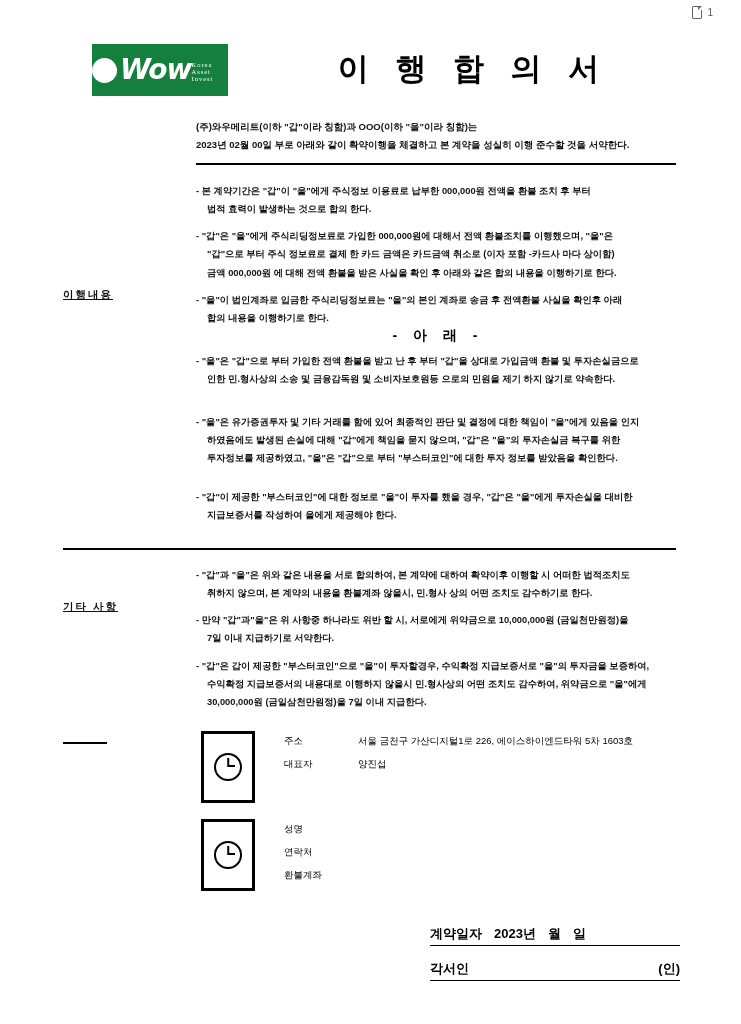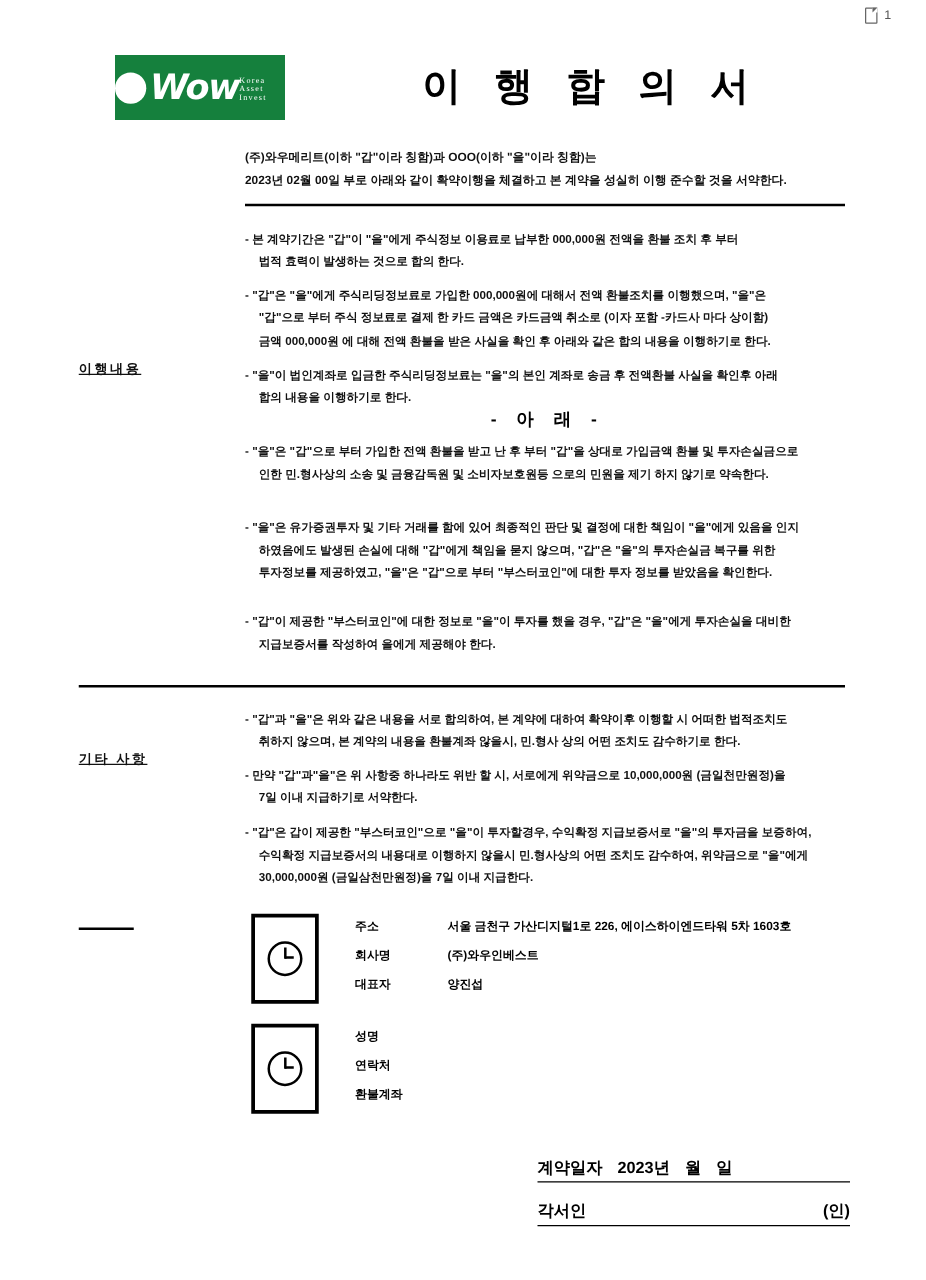--- a/index.html
+++ b/index.html
@@ -218,21 +218,21 @@
     width: 7px;
     height: 1.5px;
     background: #000;
   }
   .sig-fields {
     position: absolute;
     left: 88px;
     top: 4px;
     width: 390px;
     font-size: 9.5px;
-    font-weight: bold;
+    font-weight: normal;
   }
   .sig-row {
     display: flex;
     align-items: baseline;
     height: 23px;
   }
   .sig-key { width: 74px; flex: none; }
   .sig-val { flex: 1; }
 
   
@@ -355,24 +355,20 @@
   <div class="sig-wrap sig-1">
     <div class="seal-box">
       <span class="seal-circle"></span>
     </div>
     <div class="sig-fields">
       <div class="sig-row">
         <span class="sig-key">주소</span>
         <span class="sig-val">서울 금천구 가산디지털1로 226, 에이스하이엔드타워 5차 1603호</span>
       </div>
       <div class="sig-row">
-        <span class="sig-key">회사명</span>
-        <span class="sig-val">(주)와우인베스트</span>
-      </div>
-      <div class="sig-row">
         <span class="sig-key">대표자</span>
         <span class="sig-val">양진섭</span>
       </div>
     </div>
   </div>
 
   <div class="sig-wrap sig-2">
     <div class="seal-box">
       <span class="seal-circle"></span>
     </div>

